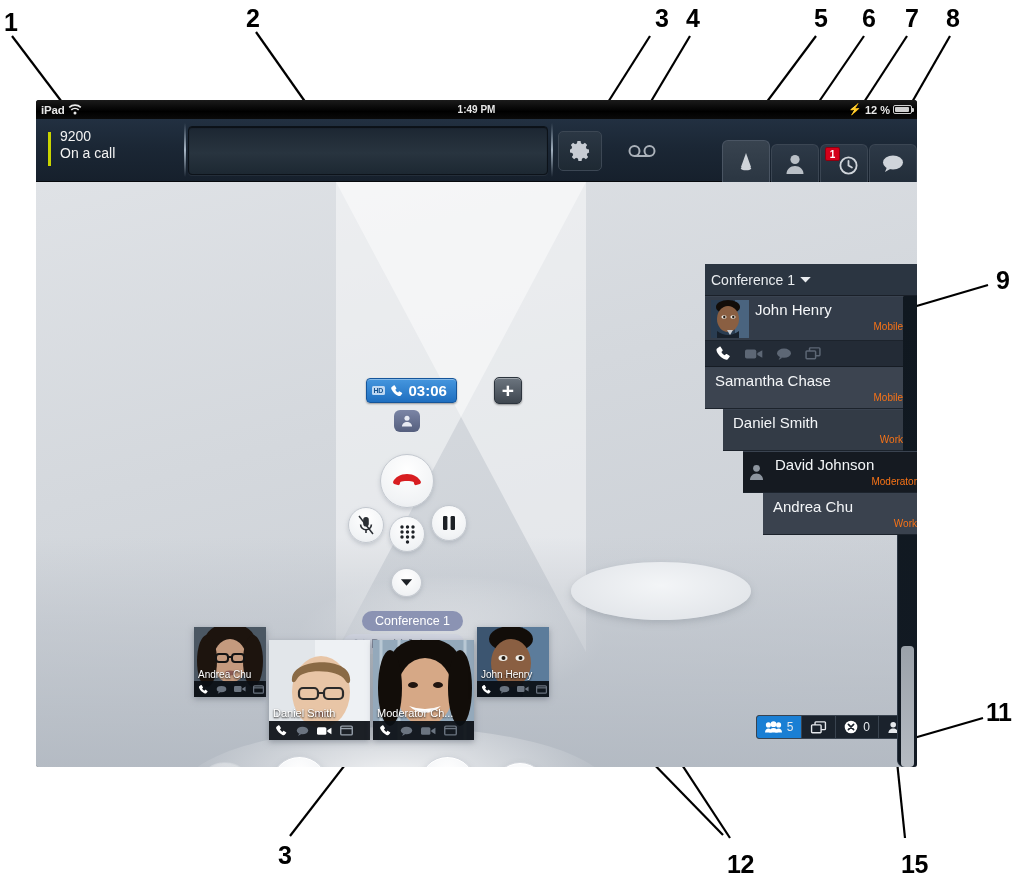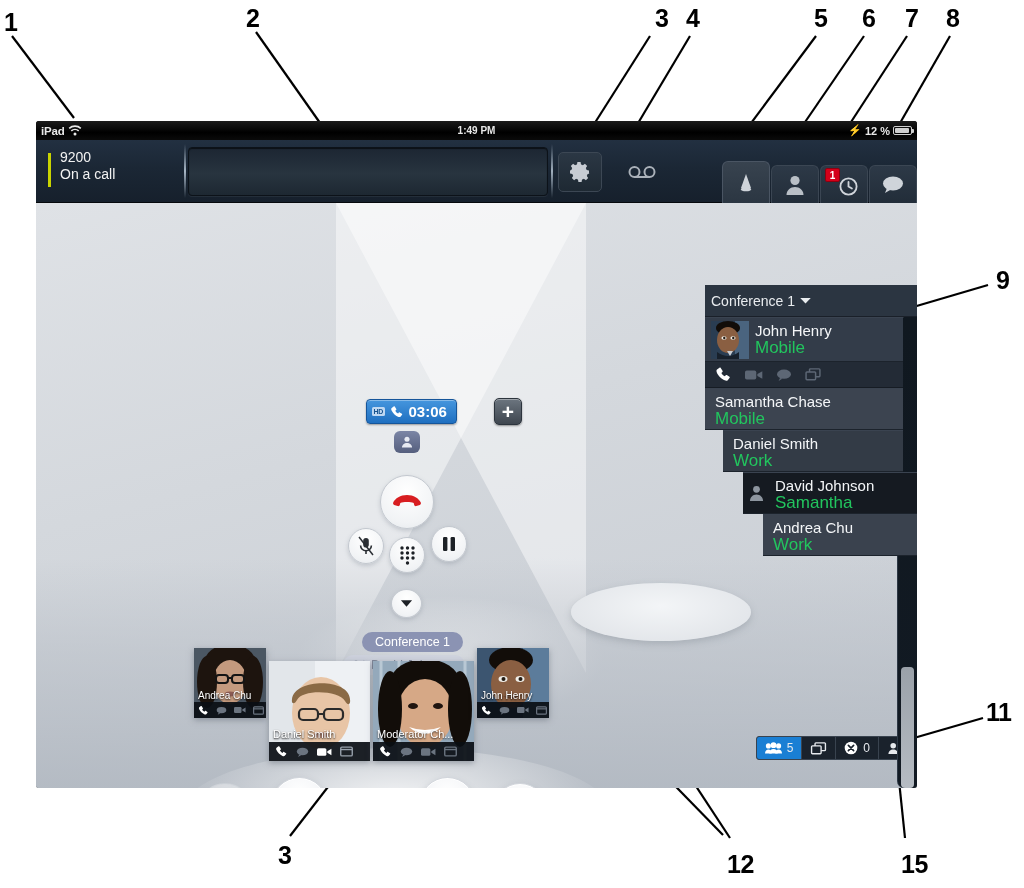--- a/index.html
+++ b/index.html
@@ -23,21 +23,20 @@
   }
 
   
   #device {
     position: absolute;
     left: 36px; top: 100px;
     width: 881px; height: 667px;
     background: #000;
     border-radius: 3px;
     overflow: hidden;
-    margin-top: 21px;
   }
 
   
   #ios-status {
     position: absolute; left:0; top:0; width:100%; height:19px;
     background: linear-gradient(#1b1b1b, #000 60%, #0a0a0a);
     color: #e8e8e8;
     font-size: 11.5px;
     display:flex; align-items:center;
   }
@@ -244,21 +243,21 @@
     content:""; position:absolute; left:3px; right:3px; bottom:0; top:350px;
     background:linear-gradient(180deg,#9aa1a9,#b6bcc3); border-radius:4px;
   }
   .crow{
     position:absolute; color:#fff;
     background:#2b3340;
     border-top:1px solid #3a4350; border-bottom:1px solid #1c232c;
     padding:4px 0 4px 0;
   }
   .crow .nm{ font-size:15px; line-height:18px; color:#f4f6f8;}
-  .crow .sub{ font-size:17px; line-height:15px; color:#22c55e;}
+  .crow .sub{ font-size:10px; line-height:15px; color:#f97316;text-align:right;}
   #row-john{ left:0; top:32px; right:14px; height:45px; background:#333c49; padding-left:50px;}
   #john-photo{ position:absolute; left:6px; top:36px; width:38px;height:38px; overflow:hidden;}
   #row-john-acts{
     position:absolute; left:0; top:77px; right:14px; height:26px;
     background:#232b36; display:flex; align-items:center; gap:13px; padding-left:10px;
     border-bottom:1px solid #161c24;
   }
   #row-sam  { left:0;  top:103px; right:14px; height:42px; background:#3c4450; padding-left:10px;}
   #row-dan  { left:18px; top:145px; right:14px; height:42px; background:#333b46; padding-left:10px;}
   #row-dav  { left:38px; top:187px; right:0px; height:42px; background:#151a21; padding-left:32px;}
@@ -749,21 +748,21 @@
           <div class="sub">Mobile</div>
         </div>
 
         <div class="crow" id="row-dan">
           <div class="nm">Daniel Smith</div>
           <div class="sub">Work</div>
         </div>
 
         <div class="crow" id="row-dav">
           <div class="nm">David Johnson</div>
-          <div class="sub">Samantha</div>
+          <div class="sub">Moderator</div>
         </div>
         <span id="dav-icon" class="ico">
           <svg width="15" height="16" viewBox="0 0 16 17" fill="#8d959f">
             <circle cx="8" cy="4.6" r="3.6"></circle>
               <path d="M1 17c0-4 3.1-7 7-7s7 3 7 7z"></path>
           </svg>
         </span>
 
         <div class="crow" id="row-and">
           <div class="nm">Andrea Chu</div>

